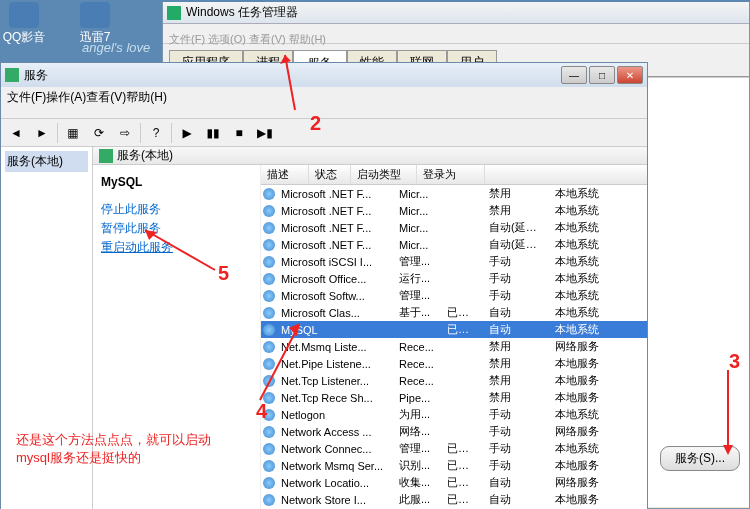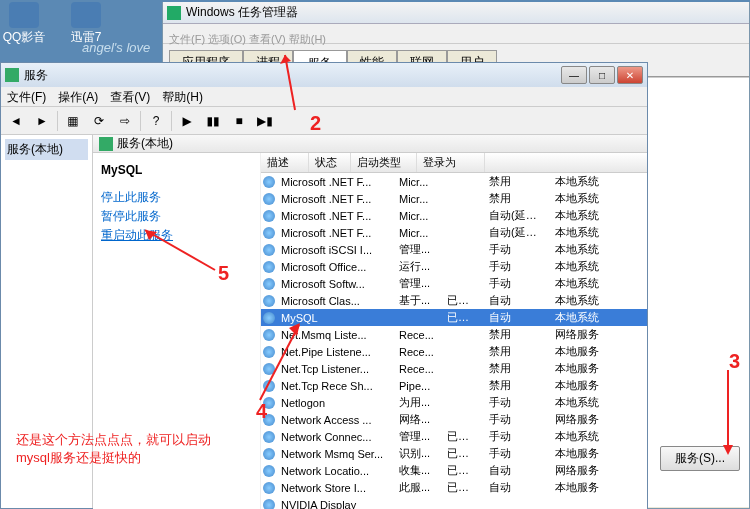--- a/index.html
+++ b/index.html
@@ -1,36 +1,36 @@
 <!DOCTYPE html>
 <html><head>
 <meta charset="utf-8">
 <style>
 *{margin:0;padding:0;box-sizing:border-box;font-family:"Microsoft YaHei",SimSun,sans-serif;font-size:12px}
 body{background:#5b89b4;width:750px;height:509px;position:relative;overflow:hidden}
-.desktop-icons{position:absolute;top:2px;left:2px;display:flex;gap:18px}
+.desktop-icons{position:absolute;top:2px;left:2px;display:flex;gap:27px}
 .desktop-icon{width:44px;height:44px;display:flex;flex-direction:column;align-items:center;color:#fff;font-size:10px}
 .desktop-icon .ico{width:30px;height:30px;background:#4a7db3;border-radius:4px;margin-bottom:1px}
 .wallpaper-text{position:absolute;top:40px;left:82px;color:#c8deed;font-style:italic;font-size:13px}
 .taskmgr{position:absolute;top:2px;left:162px;width:588px;height:507px;background:#ece9d8;border:1px solid #7a96ac;border-top:none}
 .taskmgr-title{background:linear-gradient(#f4f4f4,#dde5ee);height:22px;display:flex;align-items:center;padding:0 4px;border-bottom:1px solid #aab}
 .taskmgr-title .app-icon{width:14px;height:14px;background:#2a6;margin-right:5px}
 .taskmgr-menu{background:#f0f0f0;height:20px;padding:8px 6px;color:#999;font-size:11px;border-bottom:1px solid #ccc}
 .tabs{display:flex;padding:6px 6px 0 6px;background:#f0f0f0;border-bottom:1px solid #999}
 .tab{padding:3px 12px;border:1px solid #999;border-bottom:none;background:#ece9d8;margin-right:0;margin-bottom:-1px;cursor:pointer}
 .tab.active{background:#fff;border-bottom:1px solid #fff;padding:4px 14px}
 .taskmgr-body{background:#fff;height:430px;border-top:1px solid #ccc}
 .services-win{position:absolute;top:62px;left:0;width:648px;height:447px;background:#f0f0f0;border:1px solid #6b8aab}
 .sw-title{height:24px;background:linear-gradient(#e8f0f8,#d0ddec);display:flex;align-items:center;justify-content:space-between;padding:0 4px}
 .sw-title-left{display:flex;align-items:center;gap:5px}
 .sw-title-ico{width:14px;height:14px;background:#3a6}
 .win-btns{display:flex;gap:2px}
 .win-btn{width:26px;height:18px;background:linear-gradient(#e8e8e8,#ccc);border:1px solid #888;border-radius:2px;display:flex;align-items:center;justify-content:center;font-size:10px;cursor:pointer}
 .win-btn.close{background:linear-gradient(#e98,#c43);color:#fff}
-.sw-menu{height:20px;padding:2px 6px;border-bottom:1px solid #ccc;display:flex;gap:12px}
+.sw-menu{height:32px;padding:2px 6px;border-bottom:1px solid #ccc;display:flex;}
 .sw-menu span{cursor:pointer}
 .sw-toolbar{height:28px;background:#f0f0f0;border-bottom:1px solid #ccc;display:flex;align-items:center;padding:0 4px;gap:4px}
 .tb-btn{width:22px;height:22px;border:1px solid transparent;display:flex;align-items:center;justify-content:center;cursor:pointer}
 .tb-sep{width:1px;height:20px;background:#ccc}
 .sw-body{display:flex;height:373px}
 .sw-left{width:92px;background:#fff;border-right:1px solid #ccc;padding:4px}
 .sw-left-item{padding:2px;background:#d0ddf0}
 .sw-right{flex:1;display:flex;flex-direction:column}
 .sw-right-head{height:22px;background:linear-gradient(#f8f8f8,#e8e8e8);border-bottom:1px solid #ccc;display:flex;align-items:center;padding:0 6px}
 .sw-right-head .gear{width:14px;height:14px;background:#3a6;margin-right:4px}
@@ -48,21 +48,21 @@
 .col-start{width:66px}
 .col-user{width:68px}
 .list-body{overflow-y:auto;height:340px}
 .list-row{display:flex;height:17px;align-items:center;cursor:pointer}
 .list-row.selected{background:#3a7dd8;color:#fff}
 .list-row .col{padding:0 6px;font-size:11px;overflow:hidden;white-space:nowrap;text-overflow:ellipsis}
 .row-ico{width:12px;height:12px;border-radius:50%;background:radial-gradient(#8cf,#48c);margin-left:2px;flex-shrink:0}
 .annotation{position:absolute;color:#e22;font-size:20px;font-weight:bold;pointer-events:none}
 .arrow{position:absolute;pointer-events:none}
 .note-text{position:absolute;color:#e22;font-size:13px;line-height:1.4}
-.bottom-btn{position:absolute;bottom:38px;right:10px;padding:3px 14px;background:linear-gradient(#f8f8f8,#ddd);border:1px solid #888;border-radius:2px;cursor:pointer}
+.bottom-btn{position:absolute;bottom:38px;right:10px;padding:3px 14px;background:linear-gradient(#f8f8f8,#ddd);border:1px solid #888;border-radius:9px;cursor:pointer}
 </style>
 </head>
 <body>
 
 <div class="desktop-icons">
   <div class="desktop-icon">
       <div class="ico"></div>
       <span>QQ影音</span>
     </div>
   <div class="desktop-icon">

